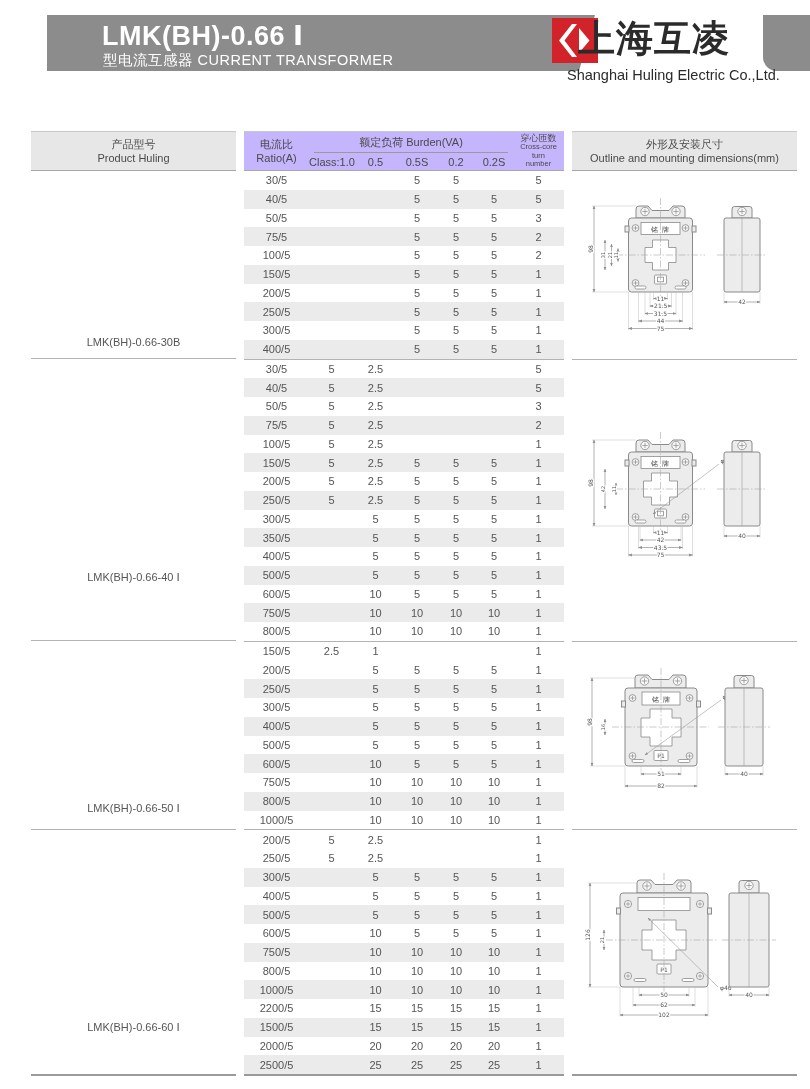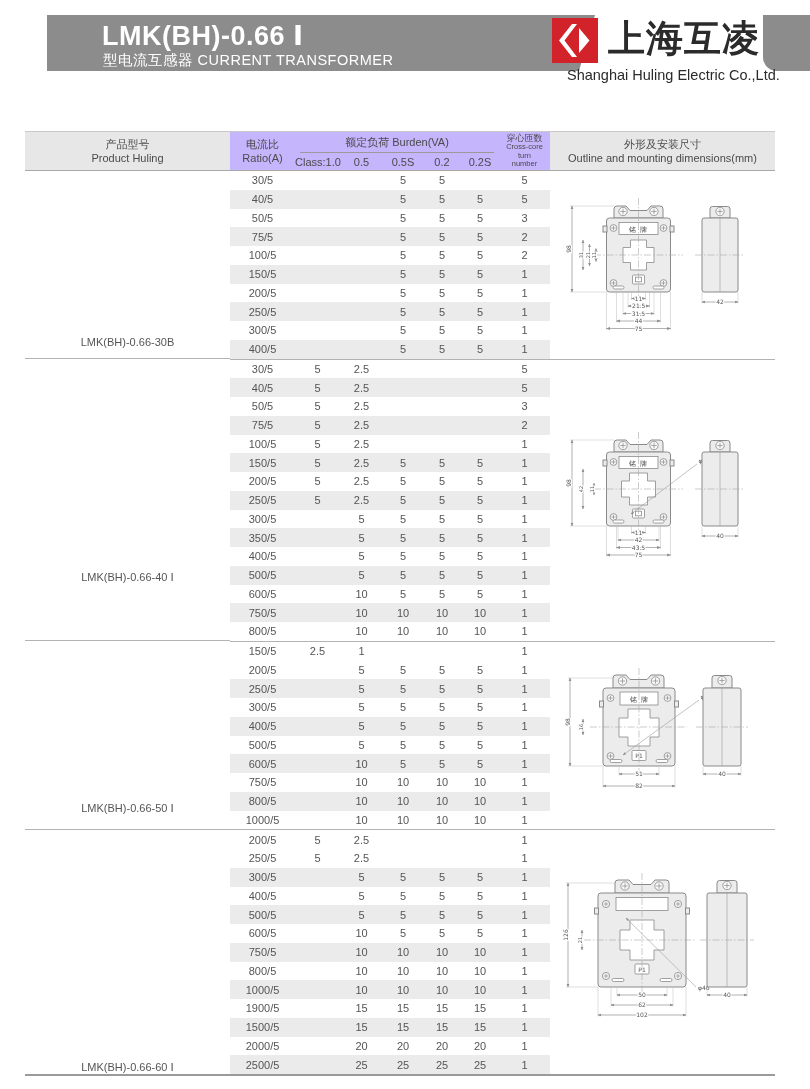--- a/index.html
+++ b/index.html
@@ -7,26 +7,26 @@
         font-family:"Liberation Sans","DejaVu Sans",sans-serif;color:#555;}
 
   
   .banner{position:absolute;top:15px;left:0;width:548px;height:56px;background:#8c8c8c;
           clip-path:polygon(0 0,100% 0,calc(100% - 16px) 100%,0 100%);margin-left:47px;}
   .banner-title{position:absolute;left:55px;top:5px;font-size:27px;font-weight:bold;color:#fff;letter-spacing:0.5px;}
   .banner-sub{position:absolute;left:56px;top:36px;font-size:14.5px;color:#fff;letter-spacing:0.5px;}
   .banner-right{position:absolute;top:15px;right:0;width:47px;height:56px;background:#8c8c8c;
           border-bottom-left-radius:14px;}
   .logo-box{position:absolute;left:552px;top:18px;width:46px;height:45px;}
-  .company-cn{position:absolute;left:608px;top:14px;width:156px;font-size:37px;font-weight:bold;
+  .company-cn{position:absolute;left:578px;top:14px;width:156px;font-size:37px;font-weight:bold;
           color:#2b2b2b;letter-spacing:1px;white-space:nowrap;}
   .company-en{position:absolute;left:567px;top:67px;font-size:14.5px;color:#2b2b2b;white-space:nowrap;}
 
   
-  .tablewrap{position:absolute;left:25px;top:131px;display:flex;gap:0;}
+  .tablewrap{position:absolute;left:31px;top:131px;display:flex;gap:8px;}
   .col-left{width:205px;}
   .col-mid{width:320px;}
   .col-right{width:225px;}
   .hcell{box-sizing:border-box;height:40px;background:#e7e7e7;border-top:1px solid #c9c9c9;
          border-bottom:1px solid #a8a8a8;display:flex;flex-direction:column;justify-content:center;
          align-items:center;font-size:11px;color:#4a4a4a;line-height:1.3;text-align:center;}
   .mid-hcell{box-sizing:border-box;height:40px;background:#c4b5fd;border-top:1px solid #c9c9c9;
          border-bottom:1px solid #a8a8a8;display:grid;grid-template-columns:65px 204px 51px;
          font-size:11px;color:#4a4a4a;}
   .mh-ratio{display:flex;flex-direction:column;justify-content:center;align-items:center;line-height:1.3;}
@@ -97,21 +97,21 @@
   <div class="tablewrap">
 
     <div class="col-left">
       <div class="hcell">
         <div>产品型号</div>
         <div>Product Huling</div>
       </div>
       <div class="model-cell" style="height:188px;padding-bottom:10px;">LMK(BH)-0.66-30B</div>
       <div class="model-cell" style="height:282.25px;padding-bottom:56px;">LMK(BH)-0.66-40 Ⅰ</div>
       <div class="model-cell" style="height:188.5px;padding-bottom:14px;">LMK(BH)-0.66-50 Ⅰ</div>
-      <div class="model-cell last" style="height:245.75px;">LMK(BH)-0.66-60 Ⅰ</div>
+      <div class="model-cell last" style="height:245.75px;padding-bottom:40px;">LMK(BH)-0.66-60 Ⅰ</div>
     </div>
 
     <div class="col-mid">
       <div class="mid-hcell">
         <div class="mh-ratio">
           <div>电流比</div>
           <div>Ratio(A)</div>
         </div>
         <div class="mh-burden">
           <div class="mh-burden-title">额定负荷 Burden(VA)</div>
@@ -527,21 +527,21 @@
           <div class="mrow shaded">
             <div class="mcell">1000/5</div>
             <div class="mcell"></div>
             <div class="mcell">10</div>
             <div class="mcell">10</div>
             <div class="mcell">10</div>
             <div class="mcell">10</div>
             <div class="mcell">1</div>
           </div>
           <div class="mrow">
-            <div class="mcell">1900/5</div>
+            <div class="mcell">2200/5</div>
             <div class="mcell"></div>
             <div class="mcell">15</div>
             <div class="mcell">15</div>
             <div class="mcell">15</div>
             <div class="mcell">15</div>
             <div class="mcell">1</div>
           </div>
           <div class="mrow shaded">
             <div class="mcell">1500/5</div>
             <div class="mcell"></div>

